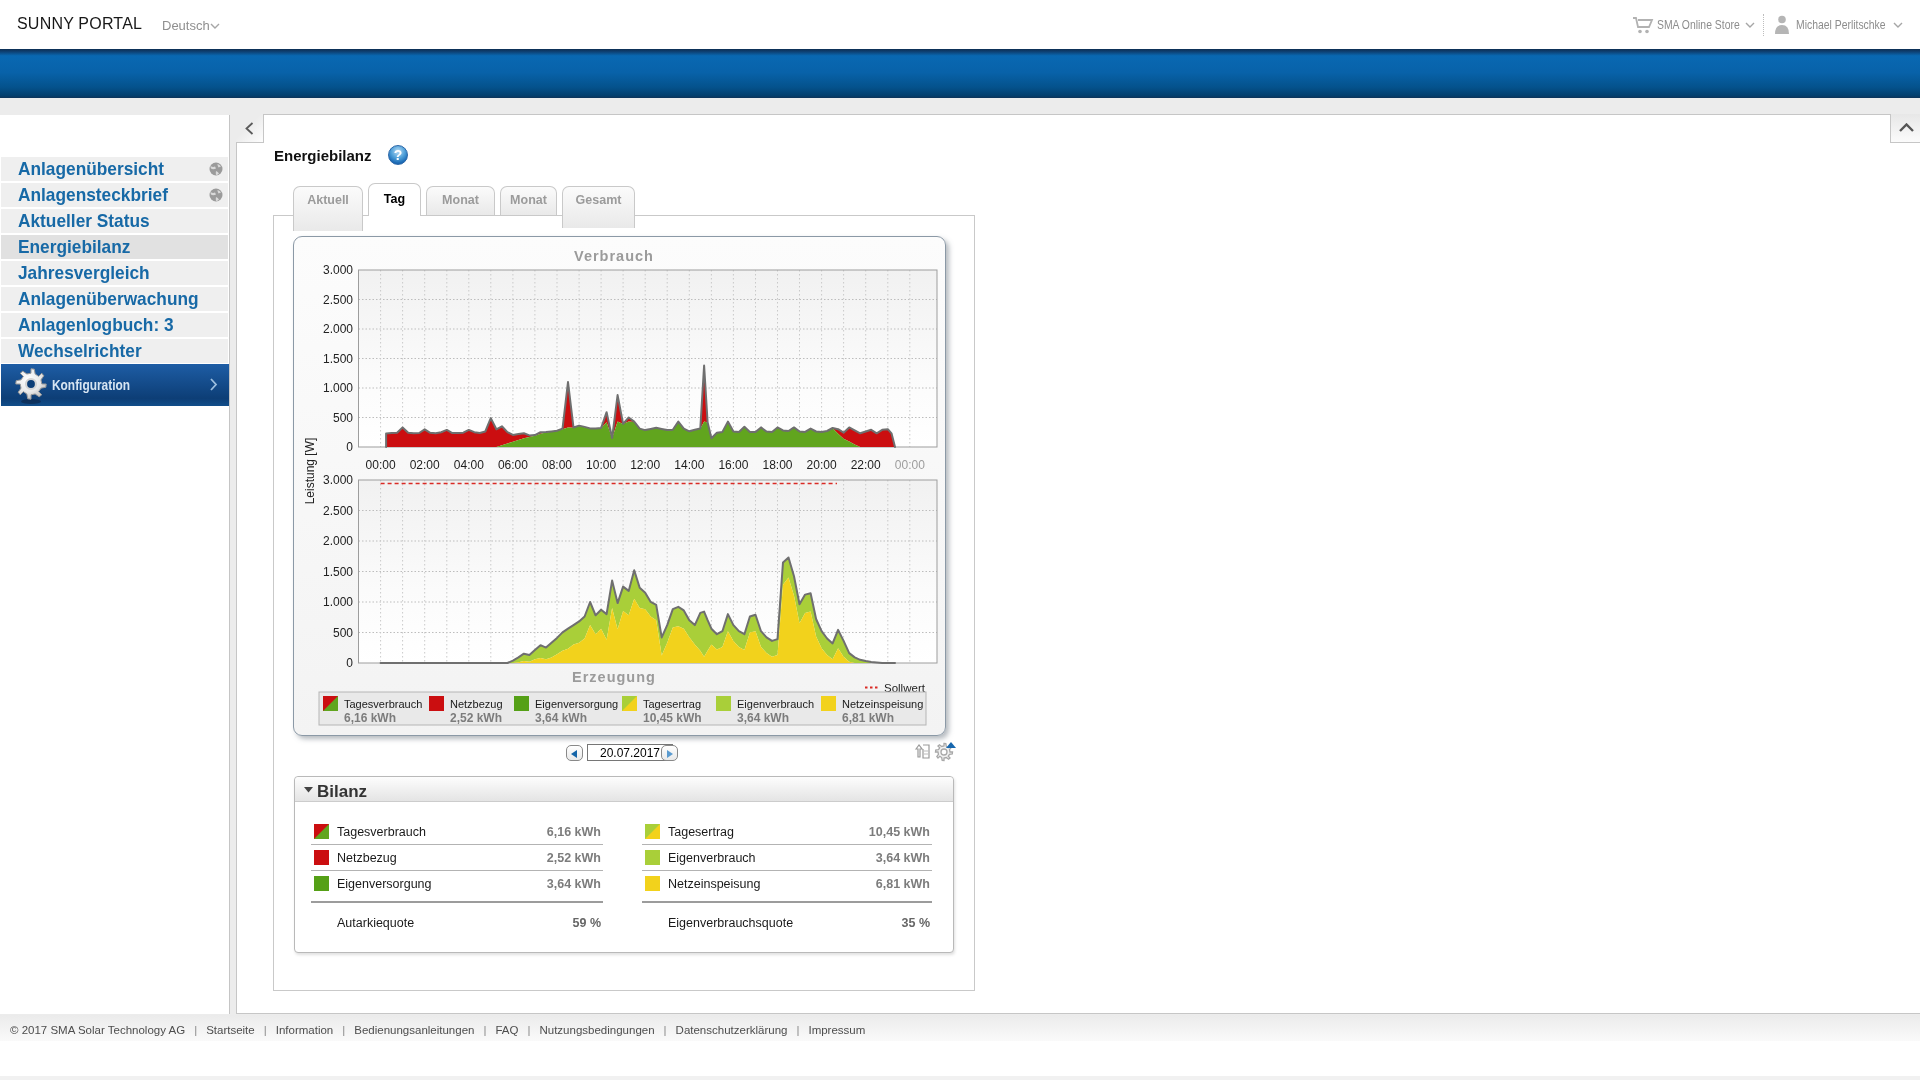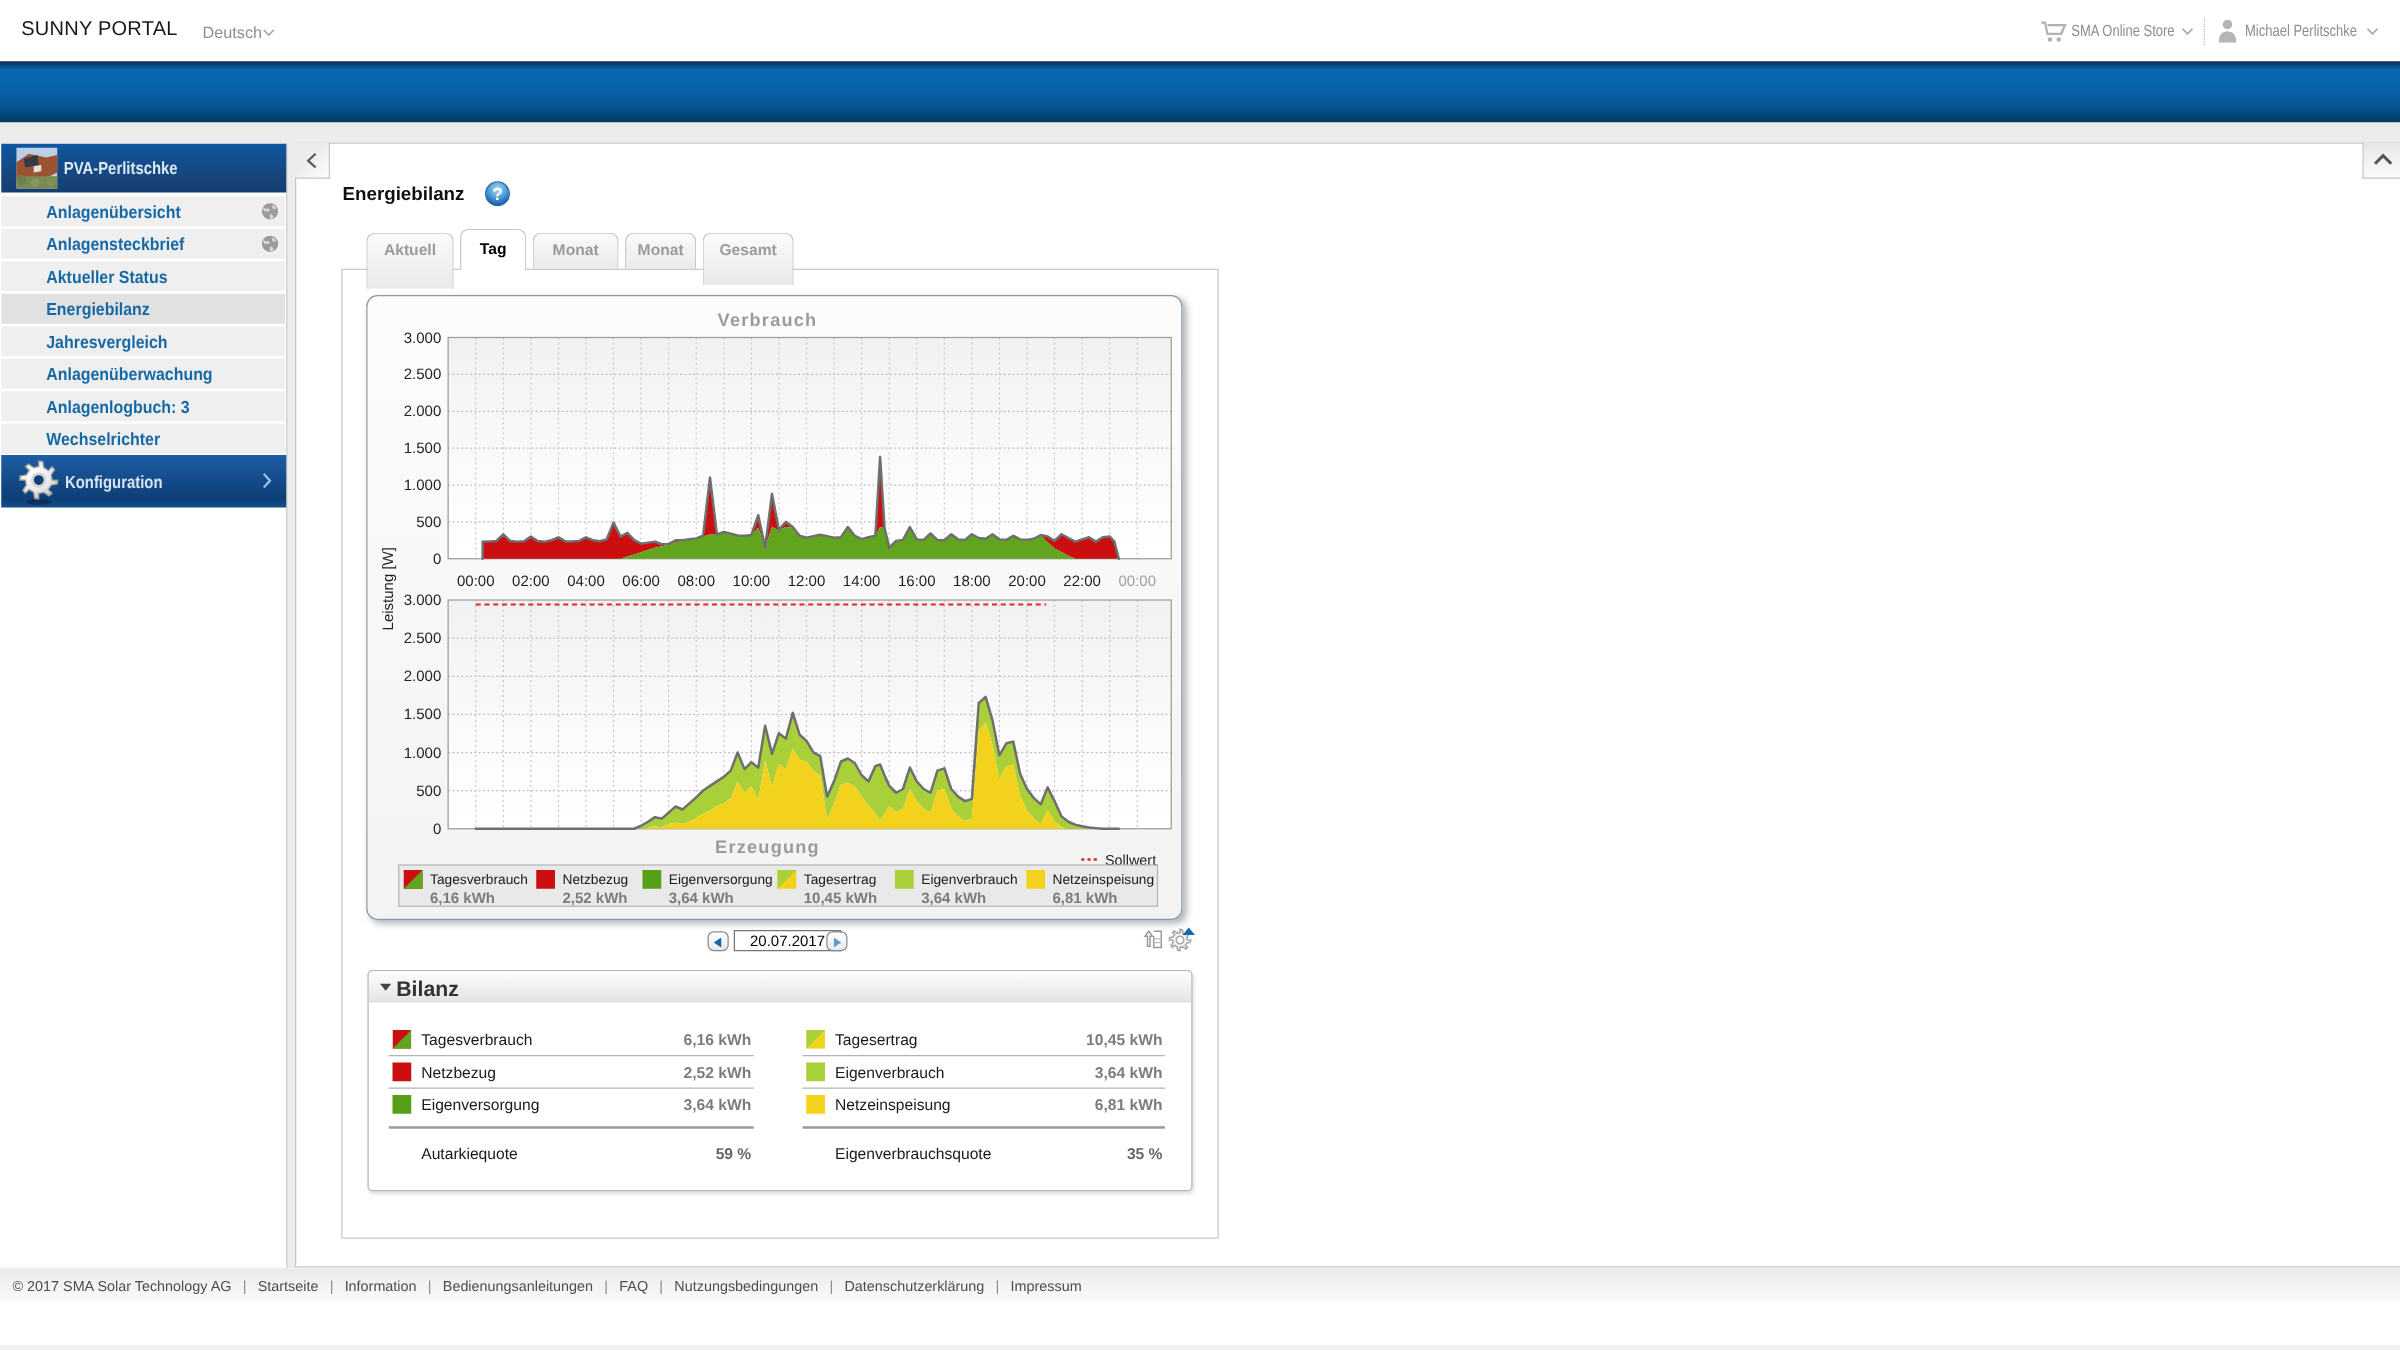--- a/index.html
+++ b/index.html
@@ -1,19 +1,19 @@
 <!DOCTYPE html>
 <html><head><meta charset="utf-8"><title>Sunny Portal</title><style>
 *{margin:0;padding:0;box-sizing:border-box}
 html,body{width:1920px;height:1080px}
 body{font-family:"Liberation Sans",sans-serif;background:#fff;position:relative;overflow:hidden}
 .ab{position:absolute}
 :root{}
 .nav-row{position:absolute;left:1px;width:227px;height:24px;background:#efefef;
- color:#1769a6;font-size:14px;font-weight:bold;line-height:24px;padding-left:36px}
+ color:#1769a6;font-size:19px;font-weight:bold;line-height:24px;padding-left:17px}
 .nav-row b{display:inline-block;transform:scaleX(.91);transform-origin:0 50%;font-weight:bold}
 </style></head><body>
 <div class="ab" style="left:0;top:0;width:1920px;height:49px;background:#fff">
     <div class="ab" style="left:17px;top:15px;font-size:16px;font-weight:normal;letter-spacing:.2px;color:#181818">SUNNY PORTAL</div>
     <div class="ab" style="left:162px;top:18px;font-size:13px;color:#8f8f8f">Deutsch</div>
     <svg class="ab" style="left:210px;top:23px" width="10" height="7">
       <polyline points="1,1 5,5 9,1" fill="none" stroke="#a6a6a6" stroke-width="1.4"></polyline>
     </svg>
     <svg class="ab" style="left:1632px;top:16px" width="22" height="19">
       <path d="M1,2 h3 l2,9 h11 l3,-7 h-14" fill="none" stroke="#b2b2b2" stroke-width="1.8"></path>
@@ -30,34 +30,20 @@
       <path d="M2,20 q0,-9 7,-9 q7,0 7,9 z" fill="#b5b5b5"></path>
     </svg>
     <div class="ab" style="left:1796px;top:17px;font-size:13px;color:#8d8d8d;transform:scaleX(.8);transform-origin:0 0">Michael Perlitschke</div>
     <svg class="ab" style="left:1893px;top:22px" width="10" height="7">
       <polyline points="1,1 5,5 9,1" fill="none" stroke="#a6a6a6" stroke-width="1.4"></polyline>
     </svg>
   </div>
 <div class="ab" style="left:0;top:49px;width:1920px;height:49px;background:linear-gradient(180deg,#0d2f53 0%,#0e3f70 5%,#0968b2 14%,#0862a9 48%,#04528c 78%,#033f6e 95%,#0d3459 100%)"></div>
 <div class="ab" style="left:0;top:98px;width:1920px;height:917px;background:#ececec"></div>
 <div class="ab" style="left:0;top:115px;width:230px;height:899px;background:#fff;border-right:1px solid #c5c5c5">
-    <div class="ab" style="left:1px;top:0;width:228px;height:39px;background:linear-gradient(180deg,#0f57a1,#16477e 60%,#143e72)">
-      <div class="ab" style="left:50px;top:11px;color:#dce9f5;font-size:14px;font-weight:bold;transform:scaleX(.85);transform-origin:0 0">PVA-Perlitschke</div>
-      <svg class="ab" style="left:12px;top:3px" width="33" height="33">
-        <rect width="33" height="33" fill="#b9d0e6"></rect>
-        <polygon points="0,12 10,5 24,8 33,6 33,20 20,26 0,24" fill="#9c5332"></polygon>
-        <polygon points="6,9 17,6 18,14 7,16" fill="#343a42"></polygon>
-        <polygon points="14,15 20,14 20,19 14,20" fill="#e7e2d5"></polygon>
-        <rect x="0" y="23" width="33" height="10" fill="#7b8a55"></rect>
-        <circle cx="4" cy="26" r="4" fill="#6e8048"></circle>
-        <circle cx="15" cy="28" r="3.5" fill="#88975c"></circle>
-        <circle cx="28" cy="27" r="4.5" fill="#75875033"></circle>
-        <circle cx="28" cy="27" r="4" fill="#7f9156"></circle>
-      </svg>
-    </div>
     <div class="nav-row" style="top:42px;background:#efefef"><b>Anlagenübersicht</b><svg class="ab" style="left:208px;top:5px" width="14" height="14">
         <circle cx="7" cy="7" r="6.5" fill="#9b9b9b"></circle>
         <path d="M1.5,4 q2.5,1.5 4.5,0.5 l1,2 q-2,1 -4,0.5 q-1.5,0 -1.5,-3z" fill="#d9d9d9"></path>
         <path d="M8.5,2 q2.5,0.5 3.5,2.5 l-2.5,1 q-1,-2 -1,-3.5z" fill="#d9d9d9"></path>
         <path d="M7,9 q2,0.5 3,2.5 q-1.5,1.5 -3,1.5 q-0.5,-2 0,-4z" fill="#d9d9d9"></path>
       </svg></div>
     <div class="nav-row" style="top:68px;background:#efefef"><b>Anlagensteckbrief</b><svg class="ab" style="left:208px;top:5px" width="14" height="14">
         <circle cx="7" cy="7" r="6.5" fill="#9b9b9b"></circle>
         <path d="M1.5,4 q2.5,1.5 4.5,0.5 l1,2 q-2,1 -4,0.5 q-1.5,0 -1.5,-3z" fill="#d9d9d9"></path>
         <path d="M8.5,2 q2.5,0.5 3.5,2.5 l-2.5,1 q-1,-2 -1,-3.5z" fill="#d9d9d9"></path>

